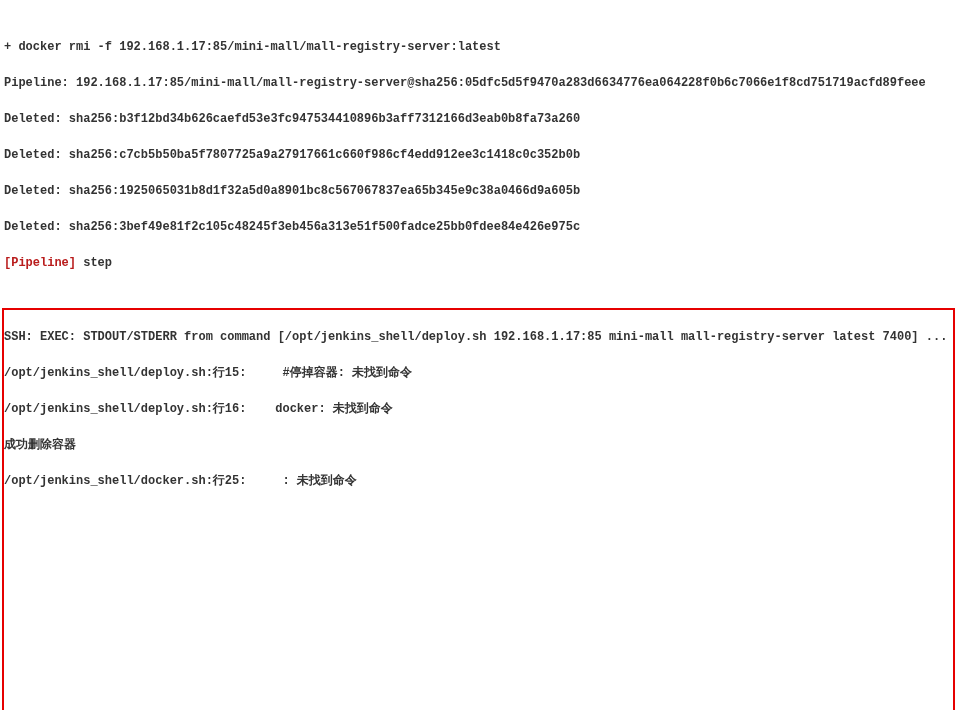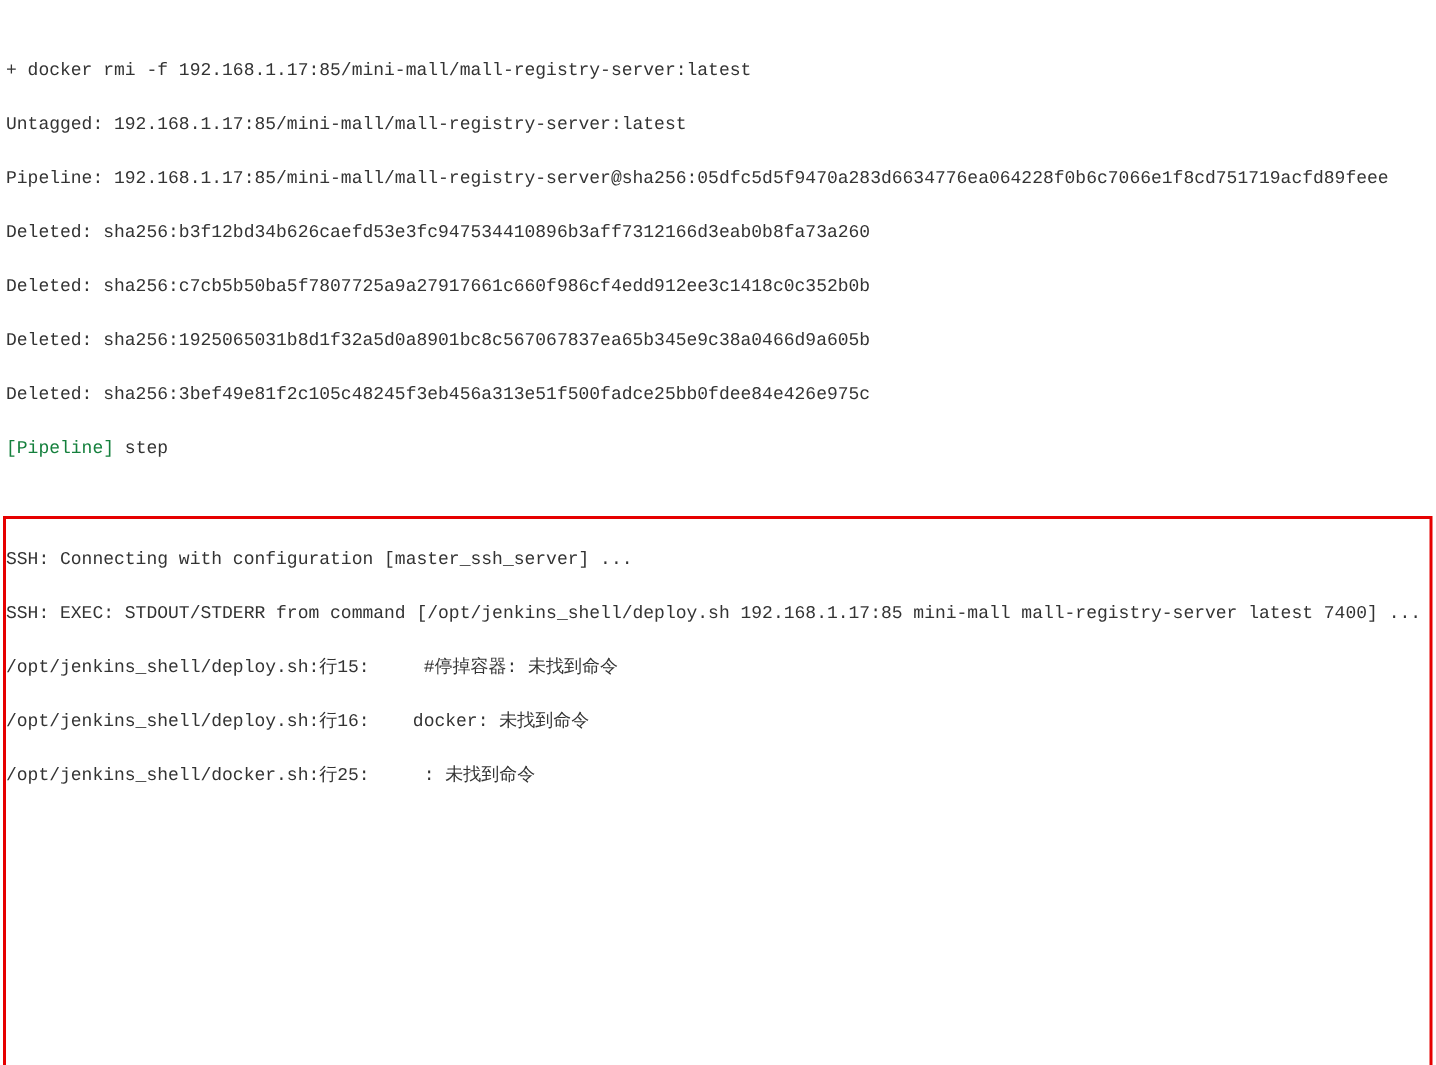--- a/index.html
+++ b/index.html
@@ -14,52 +14,52 @@
       background: #fff;
       padding: 2px;
       color: #333;
     }
     .console {
       white-space: pre;
     }
     .line {
       display: block;
       white-space: pre;
+      font-weight: bold;
     }
     .pipeline-label {
-      color: #15803d;
+      color: #b91c1c;
       text-align: right;
     }
     .red-box {
       border: 2px solid #e60000;
       padding: 0;
     }
     .section-top {
       padding-left: 2px;
     }
   </style>
 </head>
 <body>
 
 <div class="console">
 <div class="section-top">
 <span class="line">+ docker rmi -f 192.168.1.17:85/mini-mall/mall-registry-server:latest</span>
-<span class="line">Untagged: 192.168.1.17:85/mini-mall/mall-registry-server:latest</span>
 <span class="line">Pipeline: 192.168.1.17:85/mini-mall/mall-registry-server@sha256:05dfc5d5f9470a283d6634776ea064228f0b6c7066e1f8cd751719acfd89feee</span>
 <span class="line">Deleted: sha256:b3f12bd34b626caefd53e3fc947534410896b3aff7312166d3eab0b8fa73a260</span>
 <span class="line">Deleted: sha256:c7cb5b50ba5f7807725a9a27917661c660f986cf4edd912ee3c1418c0c352b0b</span>
 <span class="line">Deleted: sha256:1925065031b8d1f32a5d0a8901bc8c567067837ea65b345e9c38a0466d9a605b</span>
 <span class="line">Deleted: sha256:3bef49e81f2c105c48245f3eb456a313e51f500fadce25bb0fdee84e426e975c</span>
 <span class="line"><span class="pipeline-label">[Pipeline]</span><span> step</span></span>
 </div>
 <div class="red-box">
-<span class="line">SSH: Connecting with configuration [master_ssh_server] ...</span>
 <span class="line">SSH: EXEC: STDOUT/STDERR from command [/opt/jenkins_shell/deploy.sh 192.168.1.17:85 mini-mall mall-registry-server latest 7400] ...</span>
 <span class="line">/opt/jenkins_shell/deploy.sh:行15:     #停掉容器: 未找到命令</span>
 <span class="line">/opt/jenkins_shell/deploy.sh:行16:    docker: 未找到命令</span>
+<span class="line">成功删除容器</span>
 <span class="line">/opt/jenkins_shell/docker.sh:行25:     : 未找到命令</span>
 
 
 
 
 
 
 
 
 

